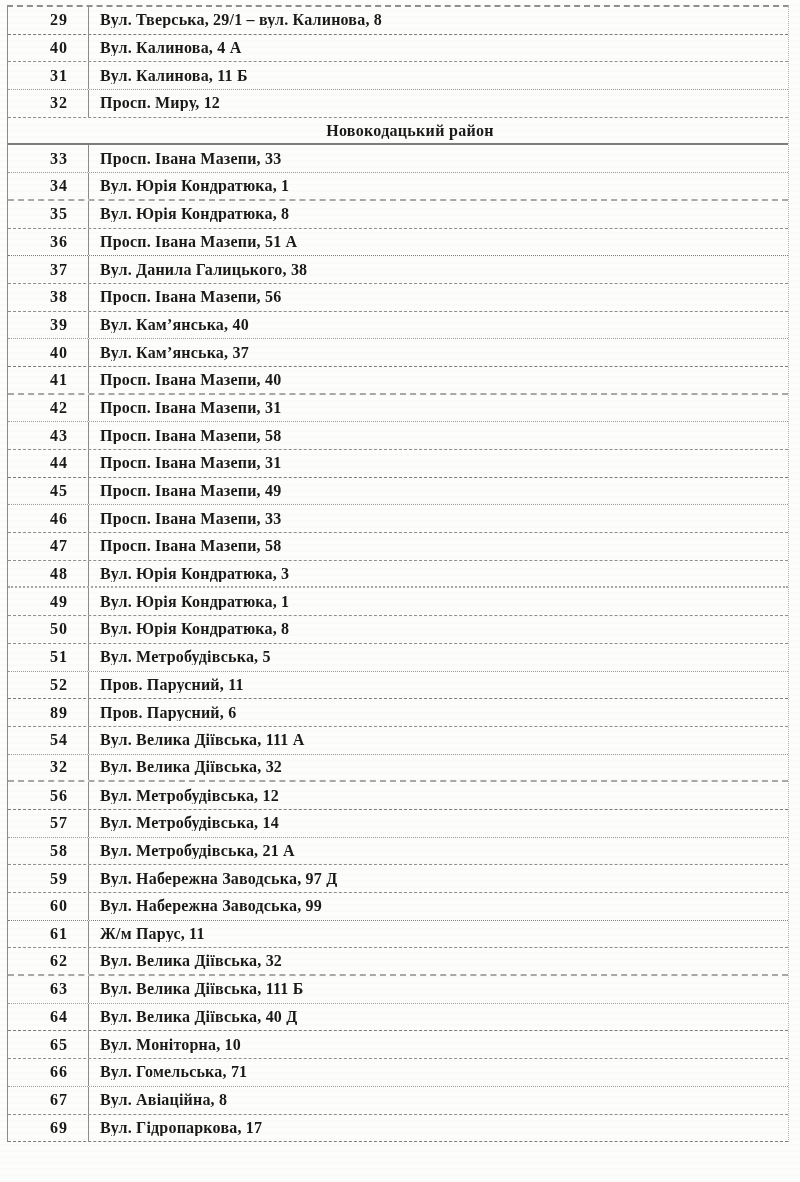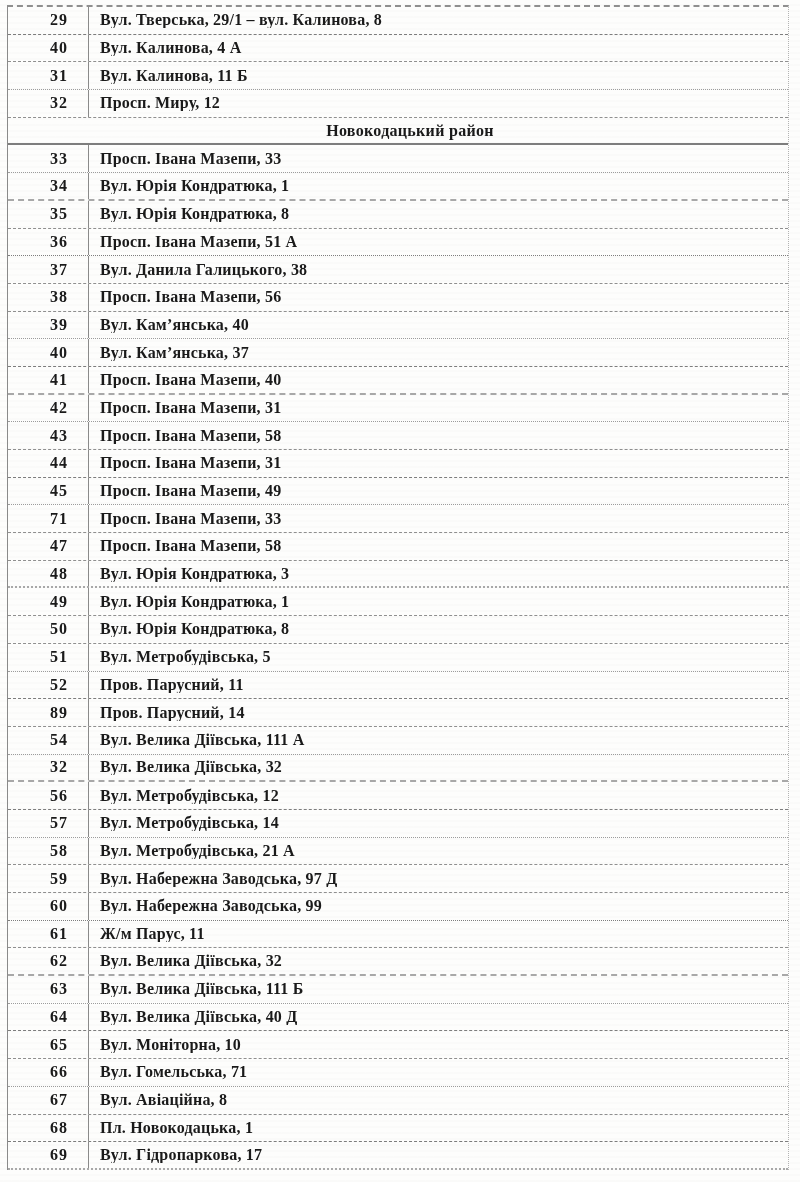--- a/index.html
+++ b/index.html
@@ -148,21 +148,21 @@
       </div>
       <div class="row">
         <div class="cell cell-no">44</div>
         <div class="cell cell-addr">Просп. Івана Мазепи, 31</div>
       </div>
       <div class="row">
         <div class="cell cell-no">45</div>
         <div class="cell cell-addr">Просп. Івана Мазепи, 49</div>
       </div>
       <div class="row">
-        <div class="cell cell-no">71</div>
+        <div class="cell cell-no">46</div>
         <div class="cell cell-addr">Просп. Івана Мазепи, 33</div>
       </div>
       <div class="row">
         <div class="cell cell-no">47</div>
         <div class="cell cell-addr">Просп. Івана Мазепи, 58</div>
       </div>
       <div class="row">
         <div class="cell cell-no">48</div>
         <div class="cell cell-addr">Вул. Юрія Кондратюка, 3</div>
       </div>
@@ -177,21 +177,21 @@
       <div class="row">
         <div class="cell cell-no">51</div>
         <div class="cell cell-addr">Вул. Метробудівська, 5</div>
       </div>
       <div class="row">
         <div class="cell cell-no">52</div>
         <div class="cell cell-addr">Пров. Парусний, 11</div>
       </div>
       <div class="row">
         <div class="cell cell-no">89</div>
-        <div class="cell cell-addr">Пров. Парусний, 14</div>
+        <div class="cell cell-addr">Пров. Парусний, 6</div>
       </div>
       <div class="row">
         <div class="cell cell-no">54</div>
         <div class="cell cell-addr">Вул. Велика Діївська, 111 А</div>
       </div>
       <div class="row">
         <div class="cell cell-no">32</div>
         <div class="cell cell-addr">Вул. Велика Діївська, 32</div>
       </div>
       <div class="row">
@@ -236,21 +236,17 @@
       </div>
       <div class="row">
         <div class="cell cell-no">66</div>
         <div class="cell cell-addr">Вул. Гомельська, 71</div>
       </div>
       <div class="row">
         <div class="cell cell-no">67</div>
         <div class="cell cell-addr">Вул. Авіаційна, 8</div>
       </div>
       <div class="row">
-        <div class="cell cell-no">68</div>
-        <div class="cell cell-addr">Пл. Новокодацька, 1</div>
-      </div>
-      <div class="row">
         <div class="cell cell-no">69</div>
         <div class="cell cell-addr">Вул. Гідропаркова, 17</div>
       </div>
     </div>
 </div>
 
 </body></html>

